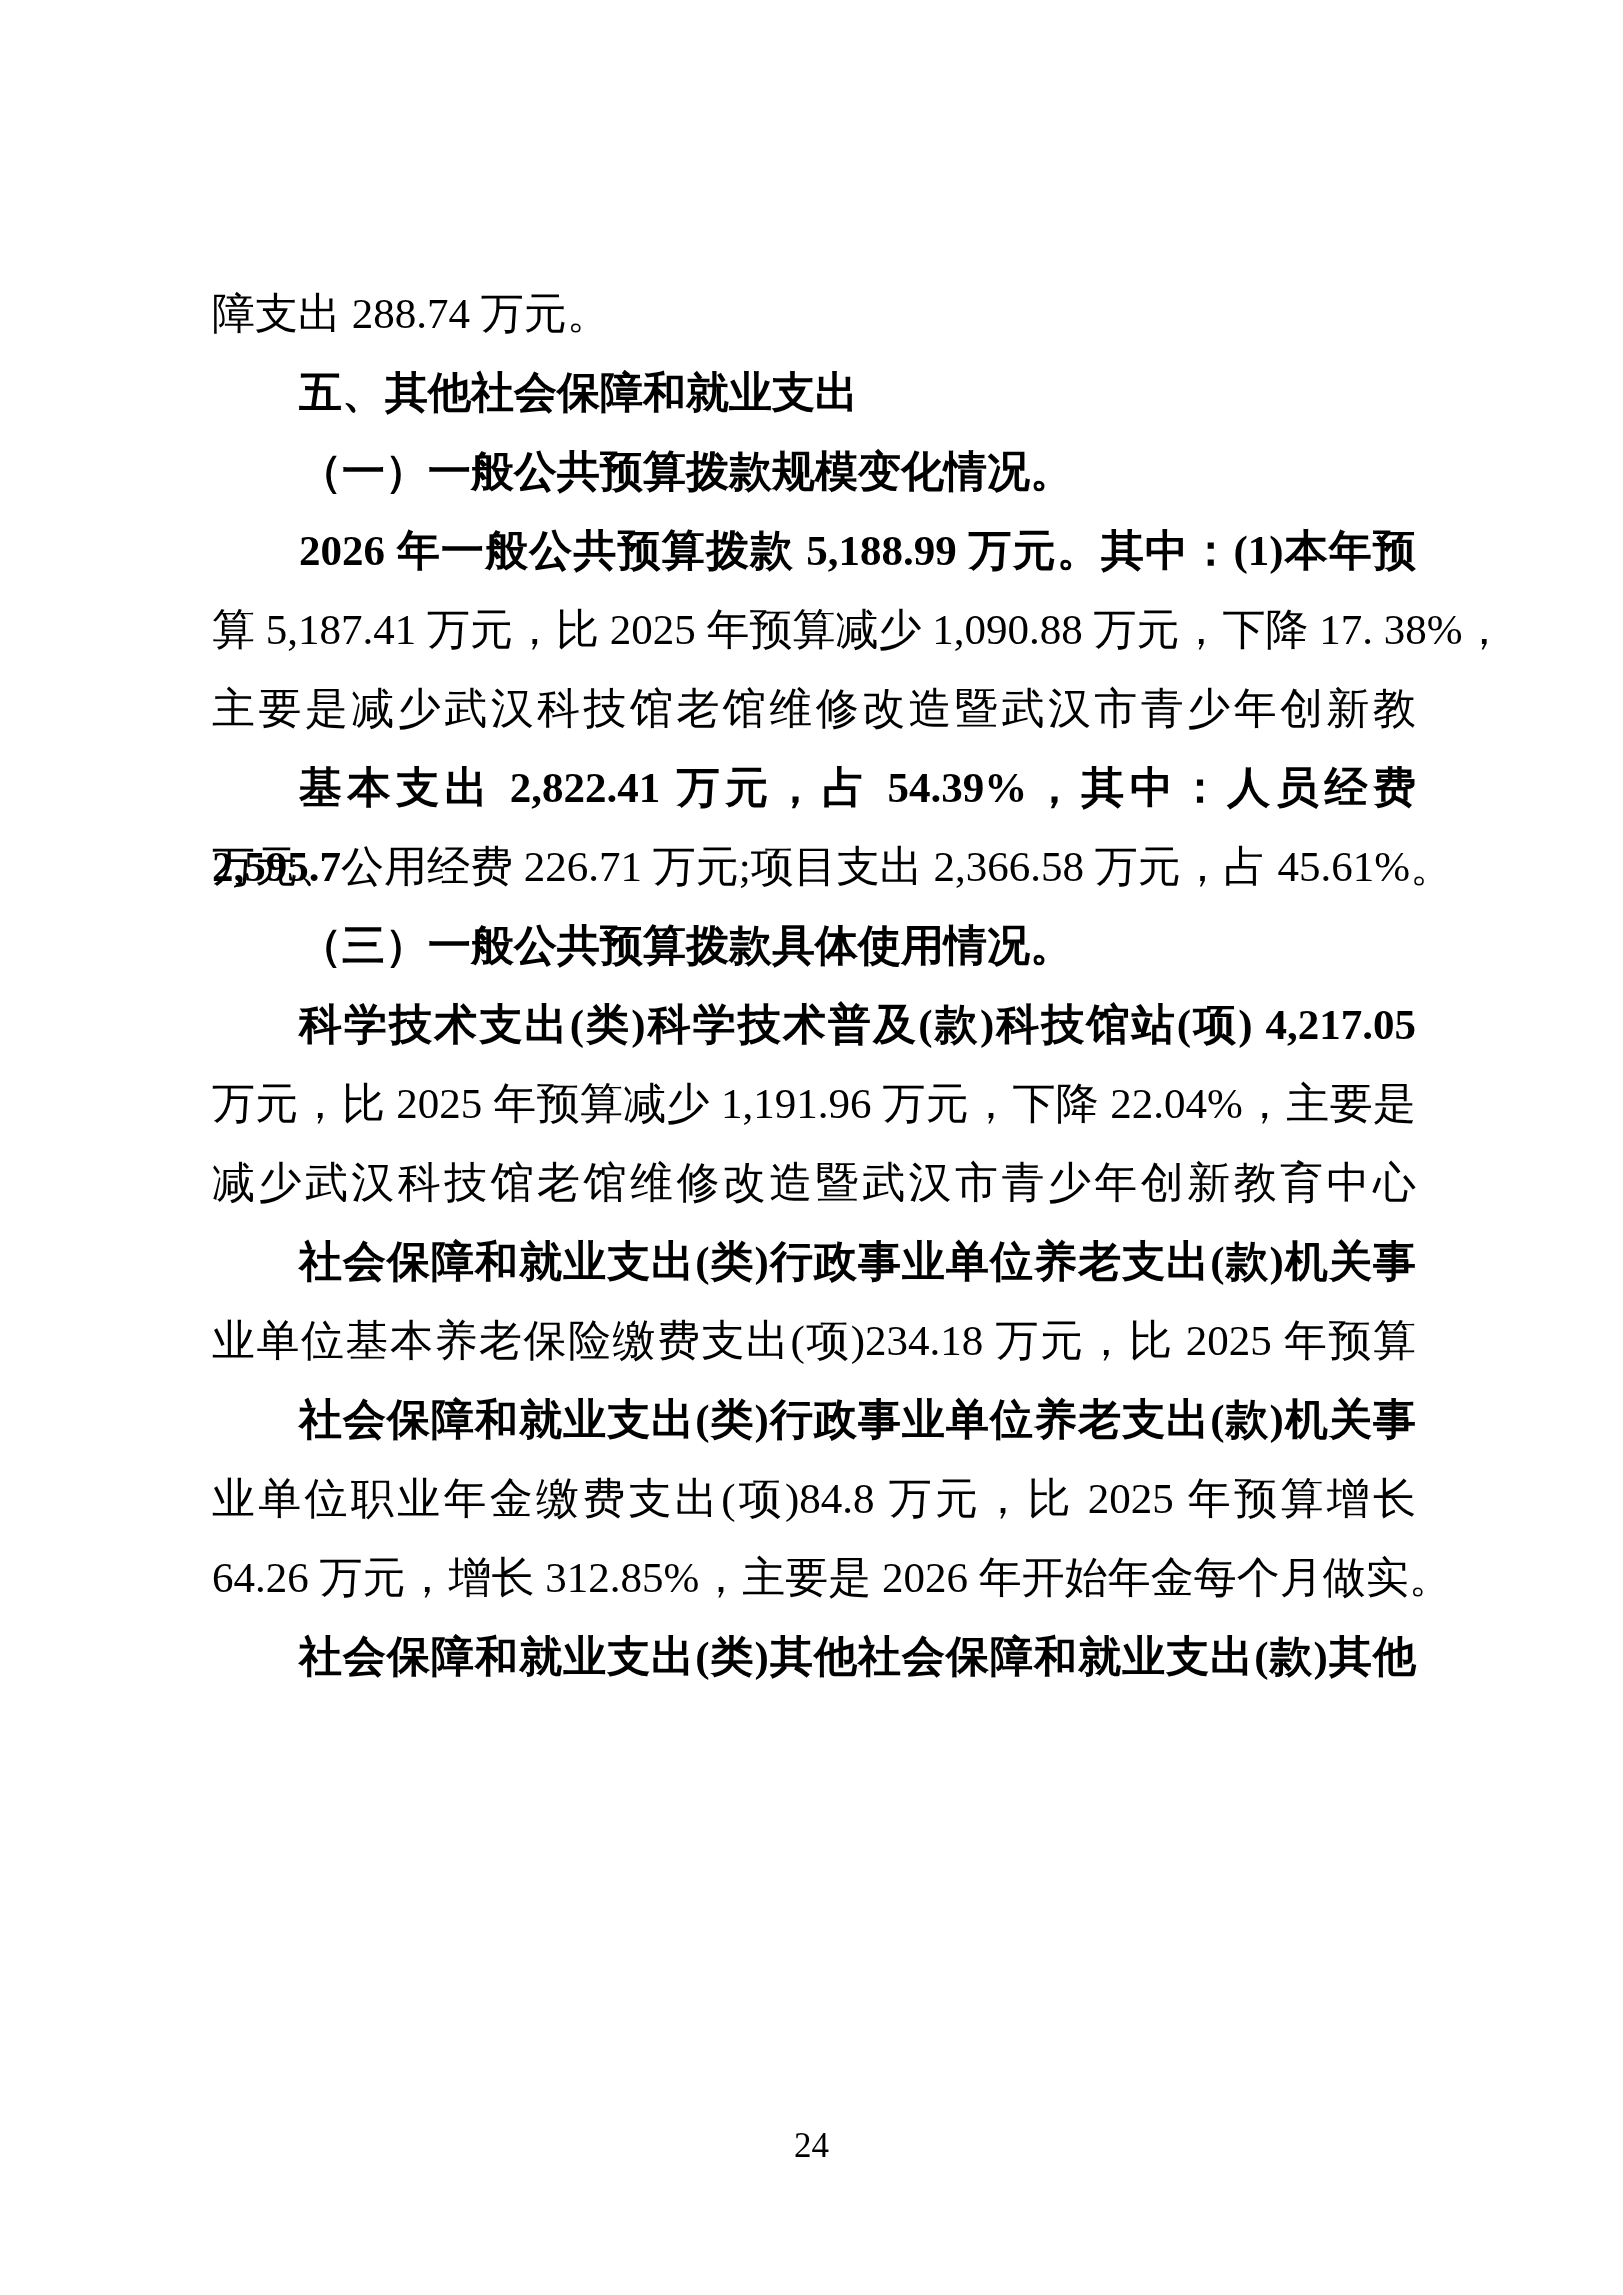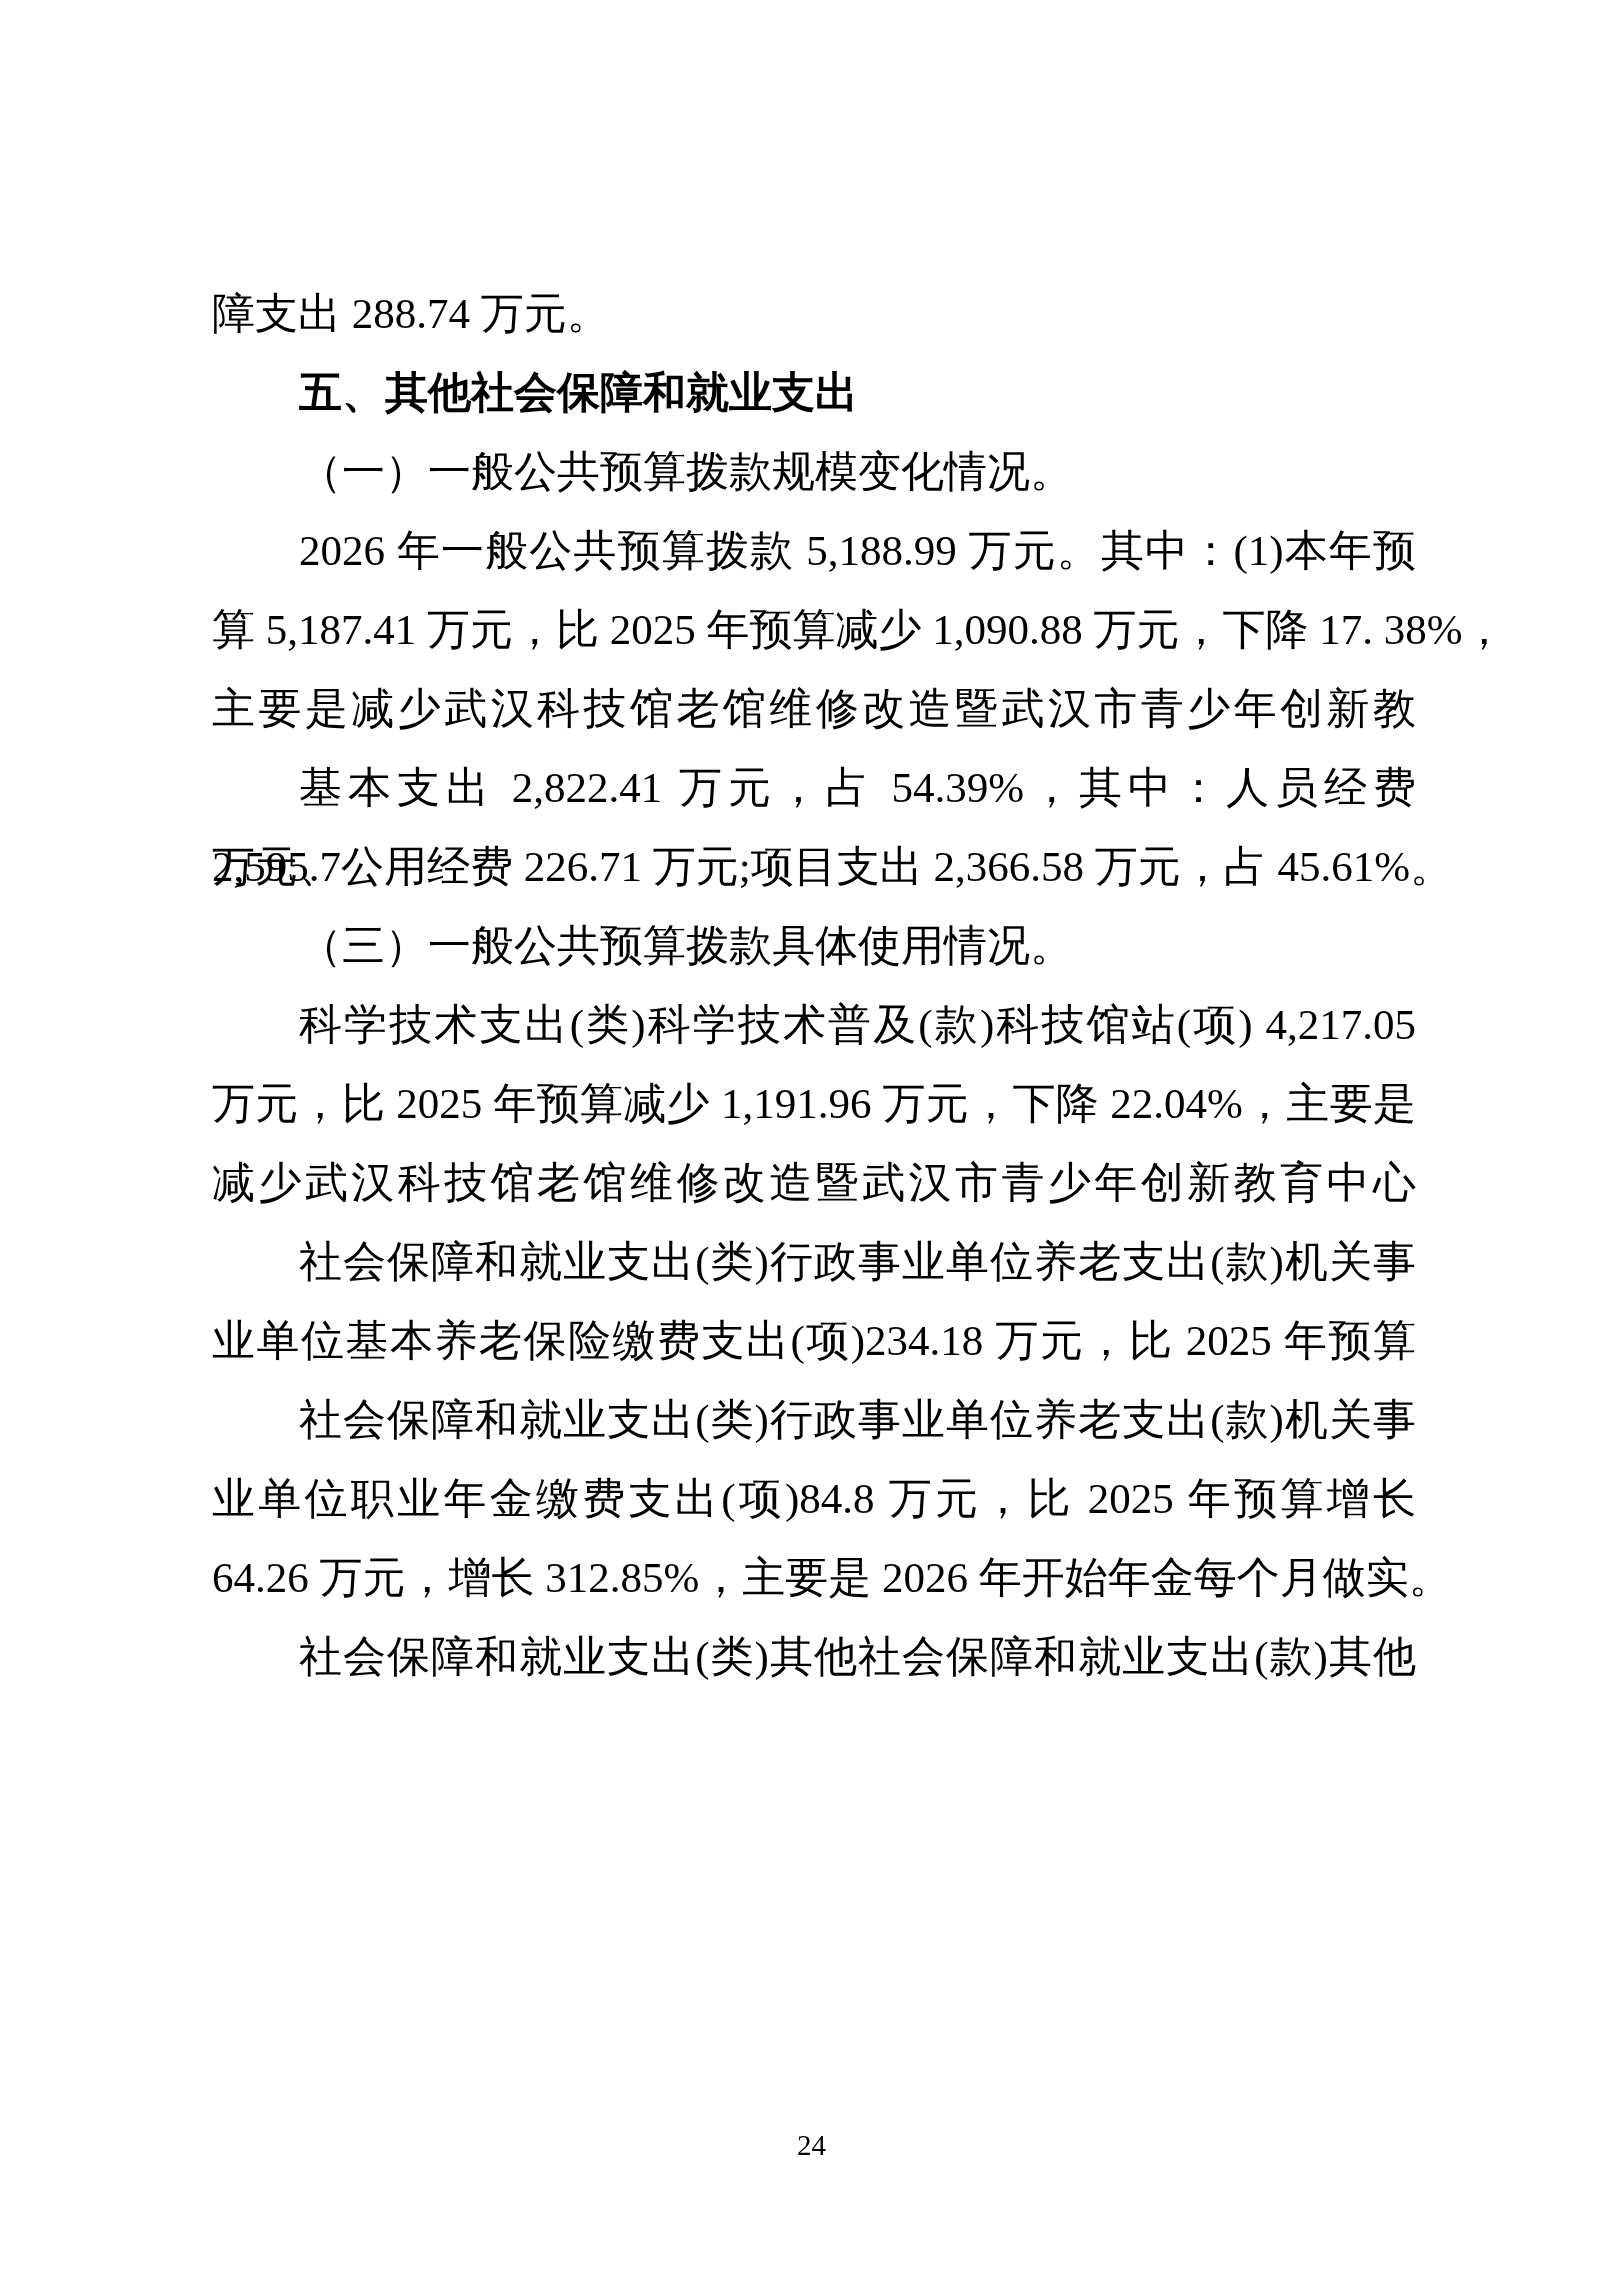--- a/index.html
+++ b/index.html
@@ -34,33 +34,34 @@
   }
   
   .fill {
     white-space: normal;
     text-align: justify;
     text-align-last: justify;
   }
   
   .indent {
     text-indent: 87px;
+    font-weight: bold;
   }
   
   .heading {
     font-family: "Liberation Sans", "DejaVu Sans", sans-serif;
     font-weight: bold;
   }
   .footer {
     position: absolute;
     top: 2131px;
     left: 0;
     width: 100%;
     text-align: center;
-    font-size: 29px;
+    font-size: 35px;
     line-height: 29px;
   }
 </style>
 </head>
 <body>
 
 <div class="page">
   <main class="content">
     <div class="line">障支出 288.74 万元。</div>
     <h2 class="line heading indent">五、其他社会保障和就业支出</h2>

